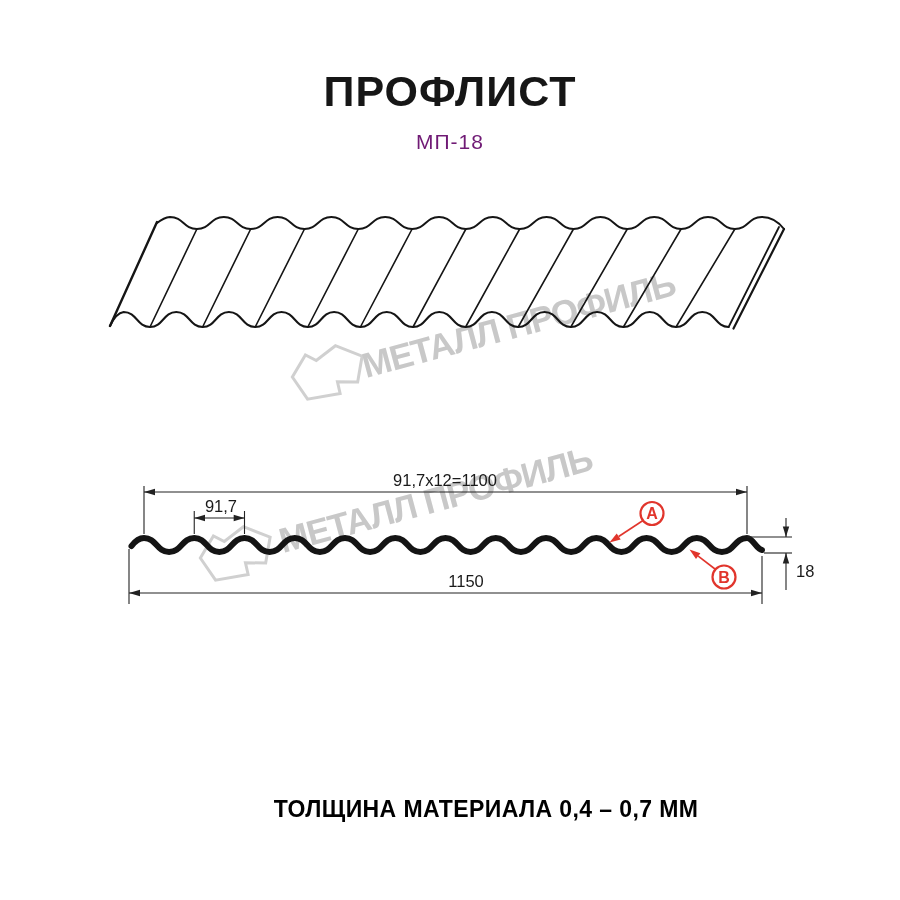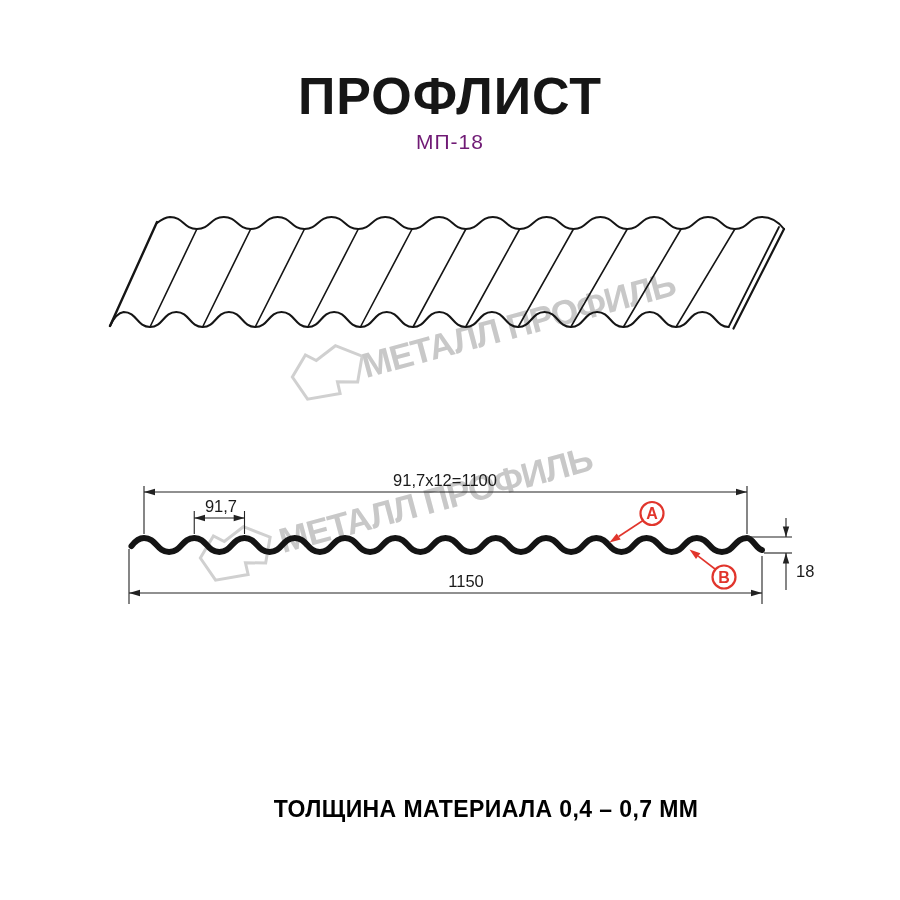--- a/index.html
+++ b/index.html
@@ -2,21 +2,21 @@
 <html><head>
 <meta charset="utf-8">
 <style>
   html,body{margin:0;padding:0;}
   body{
     width:900px;height:900px;background:#ffffff;position:relative;overflow:hidden;
     font-family:"Liberation Sans", sans-serif;color:#161616;
   }
   .page-title{
     position:absolute;top:70px;left:0;width:900px;text-align:center;
-    font-size:52px;font-weight:700;letter-spacing:1px;line-height:1.0;color:#161616;
+    font-size:43px;font-weight:700;letter-spacing:1px;line-height:1.0;color:#161616;
   }
   .model-label{
     position:absolute;top:130px;left:0;width:900px;text-align:center;
     font-size:21px;font-weight:400;letter-spacing:1px;color:#701a75;
   }
   .thickness-note{
     position:absolute;top:796px;left:0;width:900px;text-align:center;
     font-size:23px;font-weight:700;letter-spacing:0.4px;color:#000000;padding-left:36px;
   }
   svg.drawing{position:absolute;top:0;left:0;}

